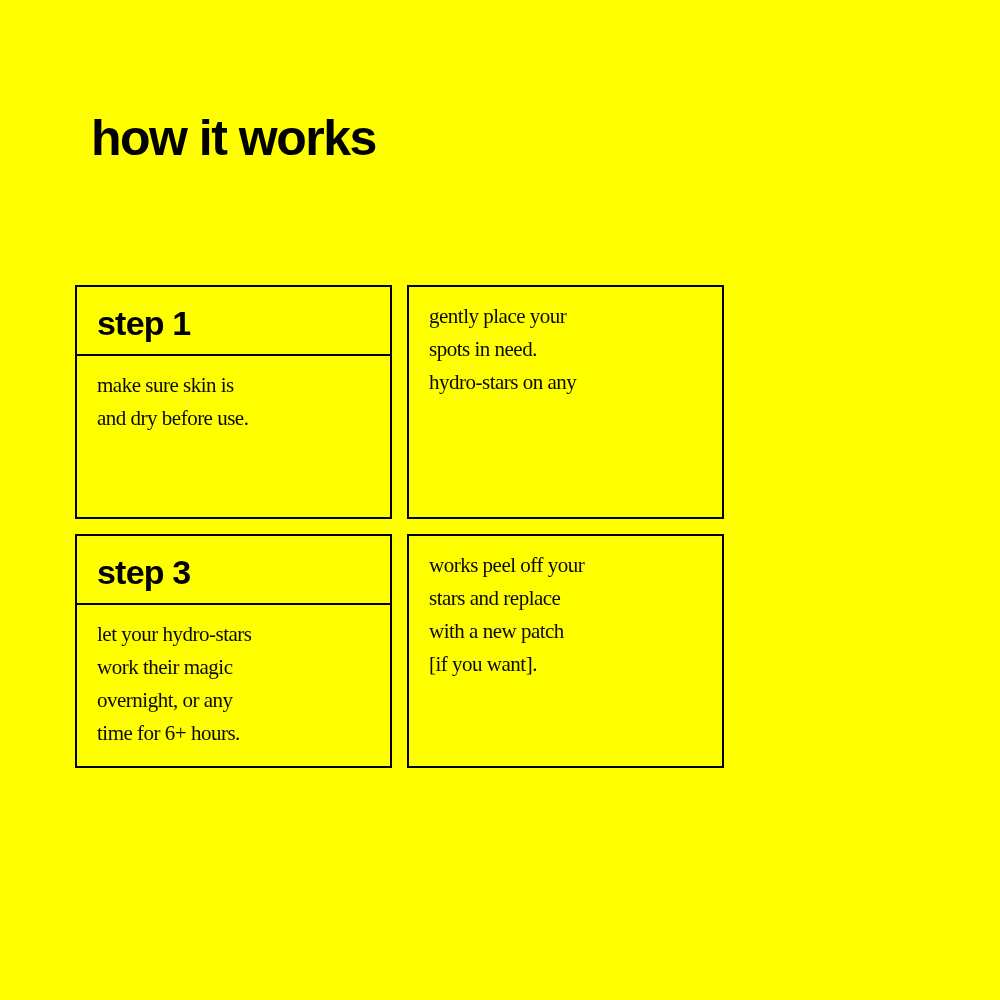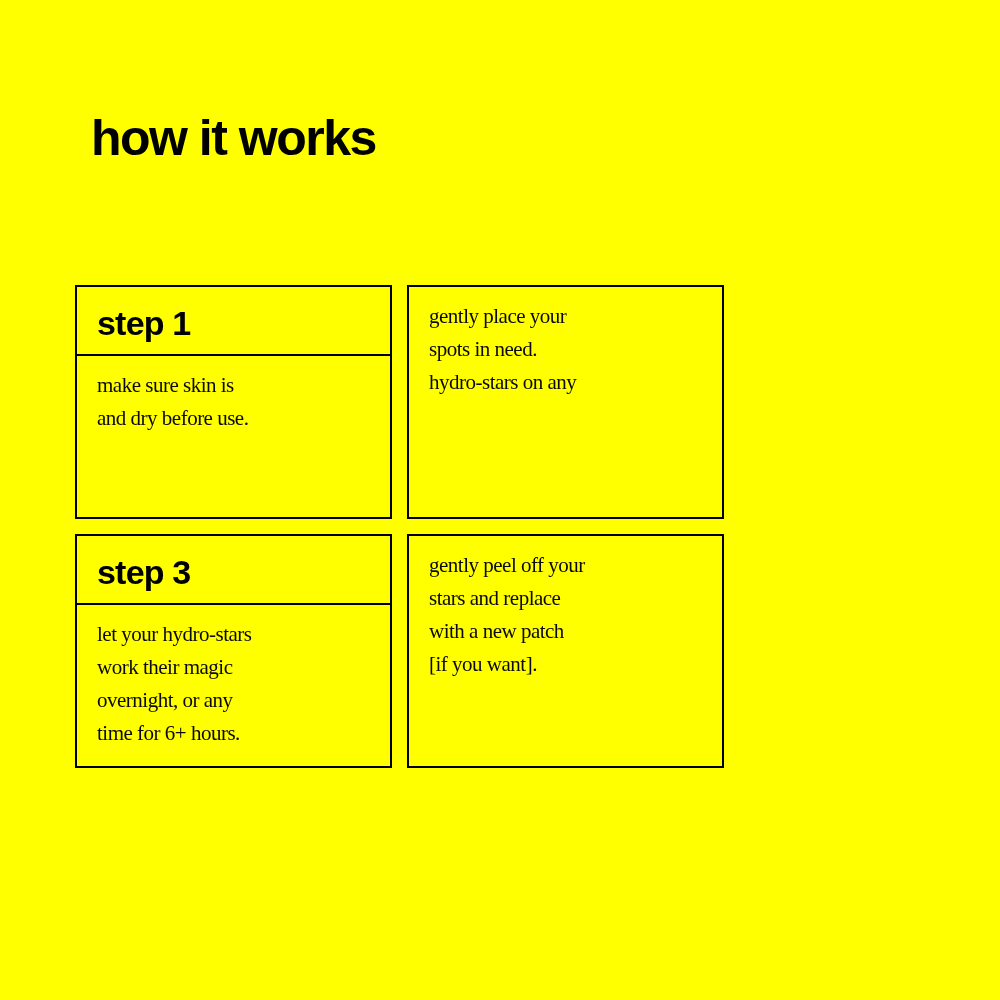--- a/index.html
+++ b/index.html
@@ -109,21 +109,21 @@
       <div class="card-body">
         <p>let your hydro-stars</p>
         <p>work their magic</p>
         <p>overnight, or any</p>
         <p>time for 6+ hours.</p>
       </div>
     </article>
 
     <article class="step-card">
       <div class="card-body">
-        <p>gently peel off your</p>
+        <p>works peel off your</p>
         <p>stars and replace</p>
         <p>with a new patch</p>
         <p>[if you want].</p>
       </div>
     </article>
 
   </section>
 </main>
 
 </body></html>

